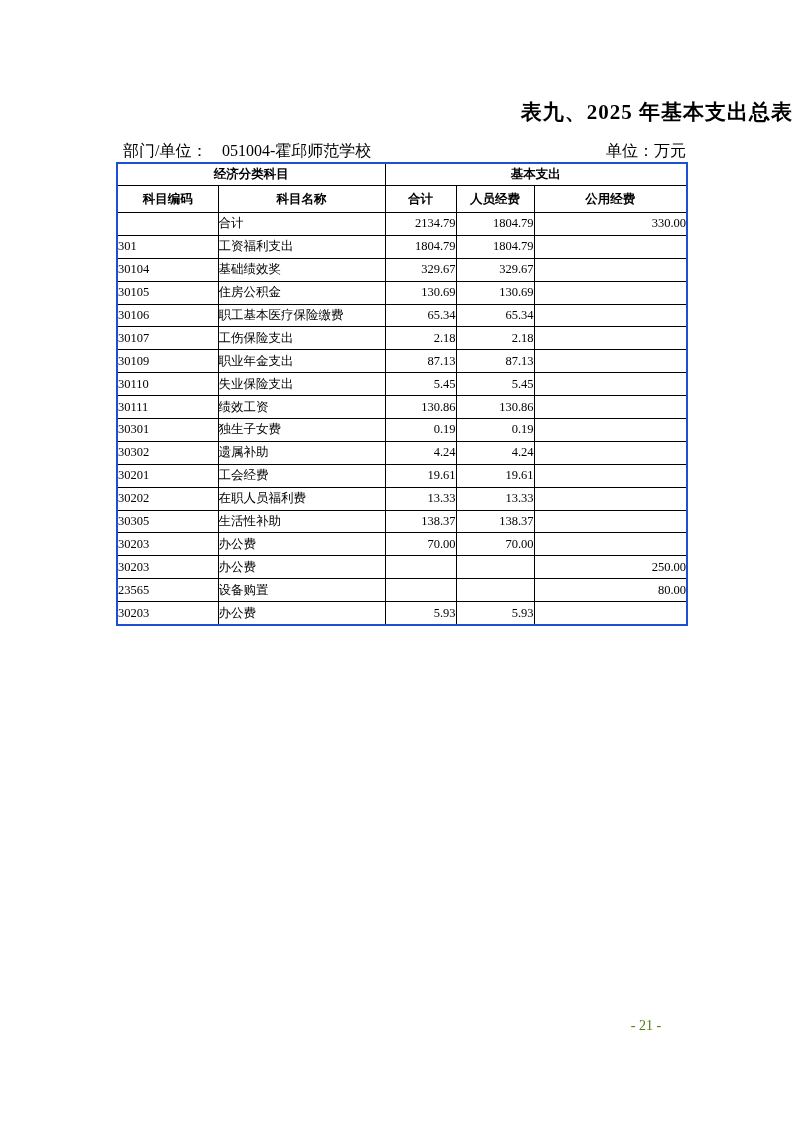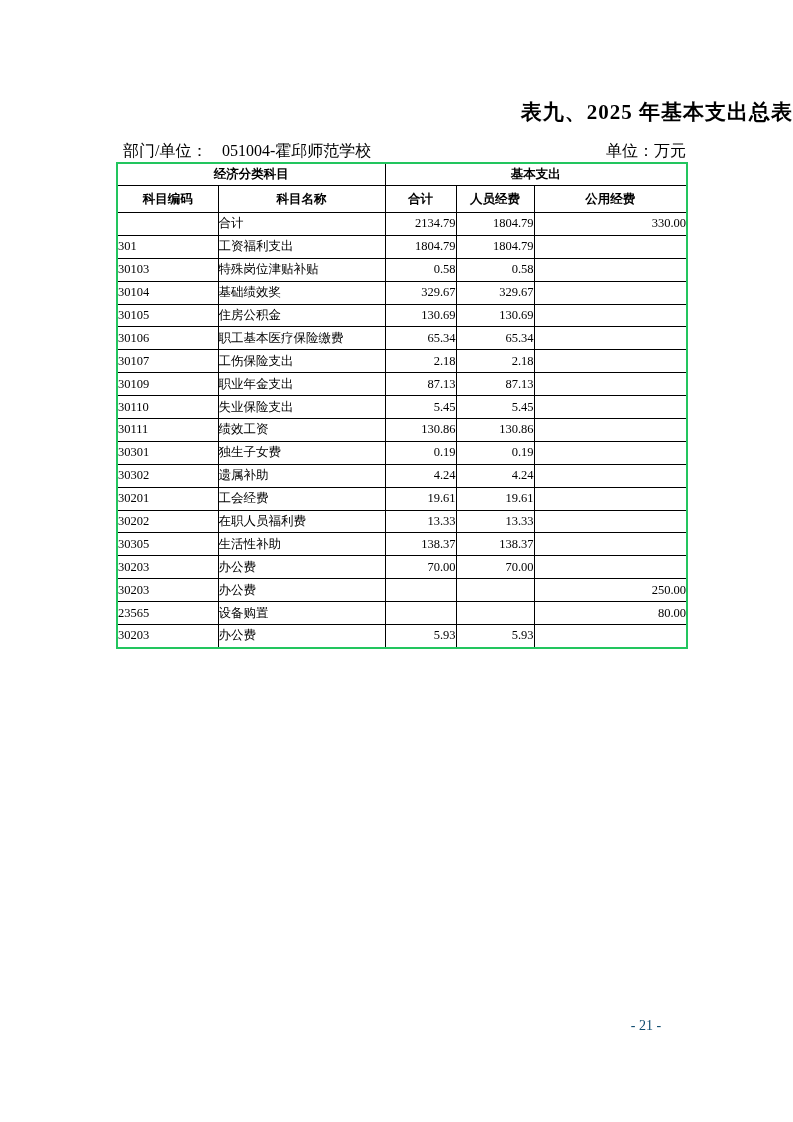--- a/index.html
+++ b/index.html
@@ -51,21 +51,21 @@
     right: 0;
     top: 0;
   }
   table.budget {
     position: absolute;
     top: 162px;
     left: 116px;
     width: 570px;
     border-collapse: collapse;
     table-layout: fixed;
-    border: 2px solid #22c55e;
+    border: 2px solid #1d4ed8;
   }
   table.budget th,
   table.budget td {
     border: 1px solid #000;
     padding: 0;
     font-size: 12.5px;
     overflow: hidden;
     white-space: nowrap;
   }
   table.budget thead th {
@@ -80,21 +80,21 @@
   td.cell-code { text-align: left; padding-left: 7px; margin-left: 8px; }
   td.cell-name { text-align: left; padding-left: 9px; }
   td.cell-num  { text-align: right; padding-right: 7px; }
   .page-number {
     position: absolute;
     top: 1018px;
     left: 600px;
     width: 92px;
     text-align: center;
     font-size: 14px;
-    color: #0c4a6e;
+    color: #4d7c0f;
   }
 </style>
 </head>
 <body>
 
 <div class="page">
 
   <h1 class="doc-title">表九、2025 年基本支出总表</h1>
 
   <div class="meta-line">
@@ -133,27 +133,20 @@
           <td class="cell-num">330.00</td>
         </tr>
         <tr>
           <td class="cell-code">301</td>
           <td class="cell-name">工资福利支出</td>
           <td class="cell-num">1804.79</td>
           <td class="cell-num">1804.79</td>
           <td class="cell-num"></td>
         </tr>
         <tr>
-          <td class="cell-code">30103</td>
-          <td class="cell-name">特殊岗位津贴补贴</td>
-          <td class="cell-num">0.58</td>
-          <td class="cell-num">0.58</td>
-          <td class="cell-num"></td>
-        </tr>
-        <tr>
           <td class="cell-code">30104</td>
           <td class="cell-name">基础绩效奖</td>
           <td class="cell-num">329.67</td>
           <td class="cell-num">329.67</td>
           <td class="cell-num"></td>
         </tr>
         <tr>
           <td class="cell-code">30105</td>
           <td class="cell-name">住房公积金</td>
           <td class="cell-num">130.69</td>

